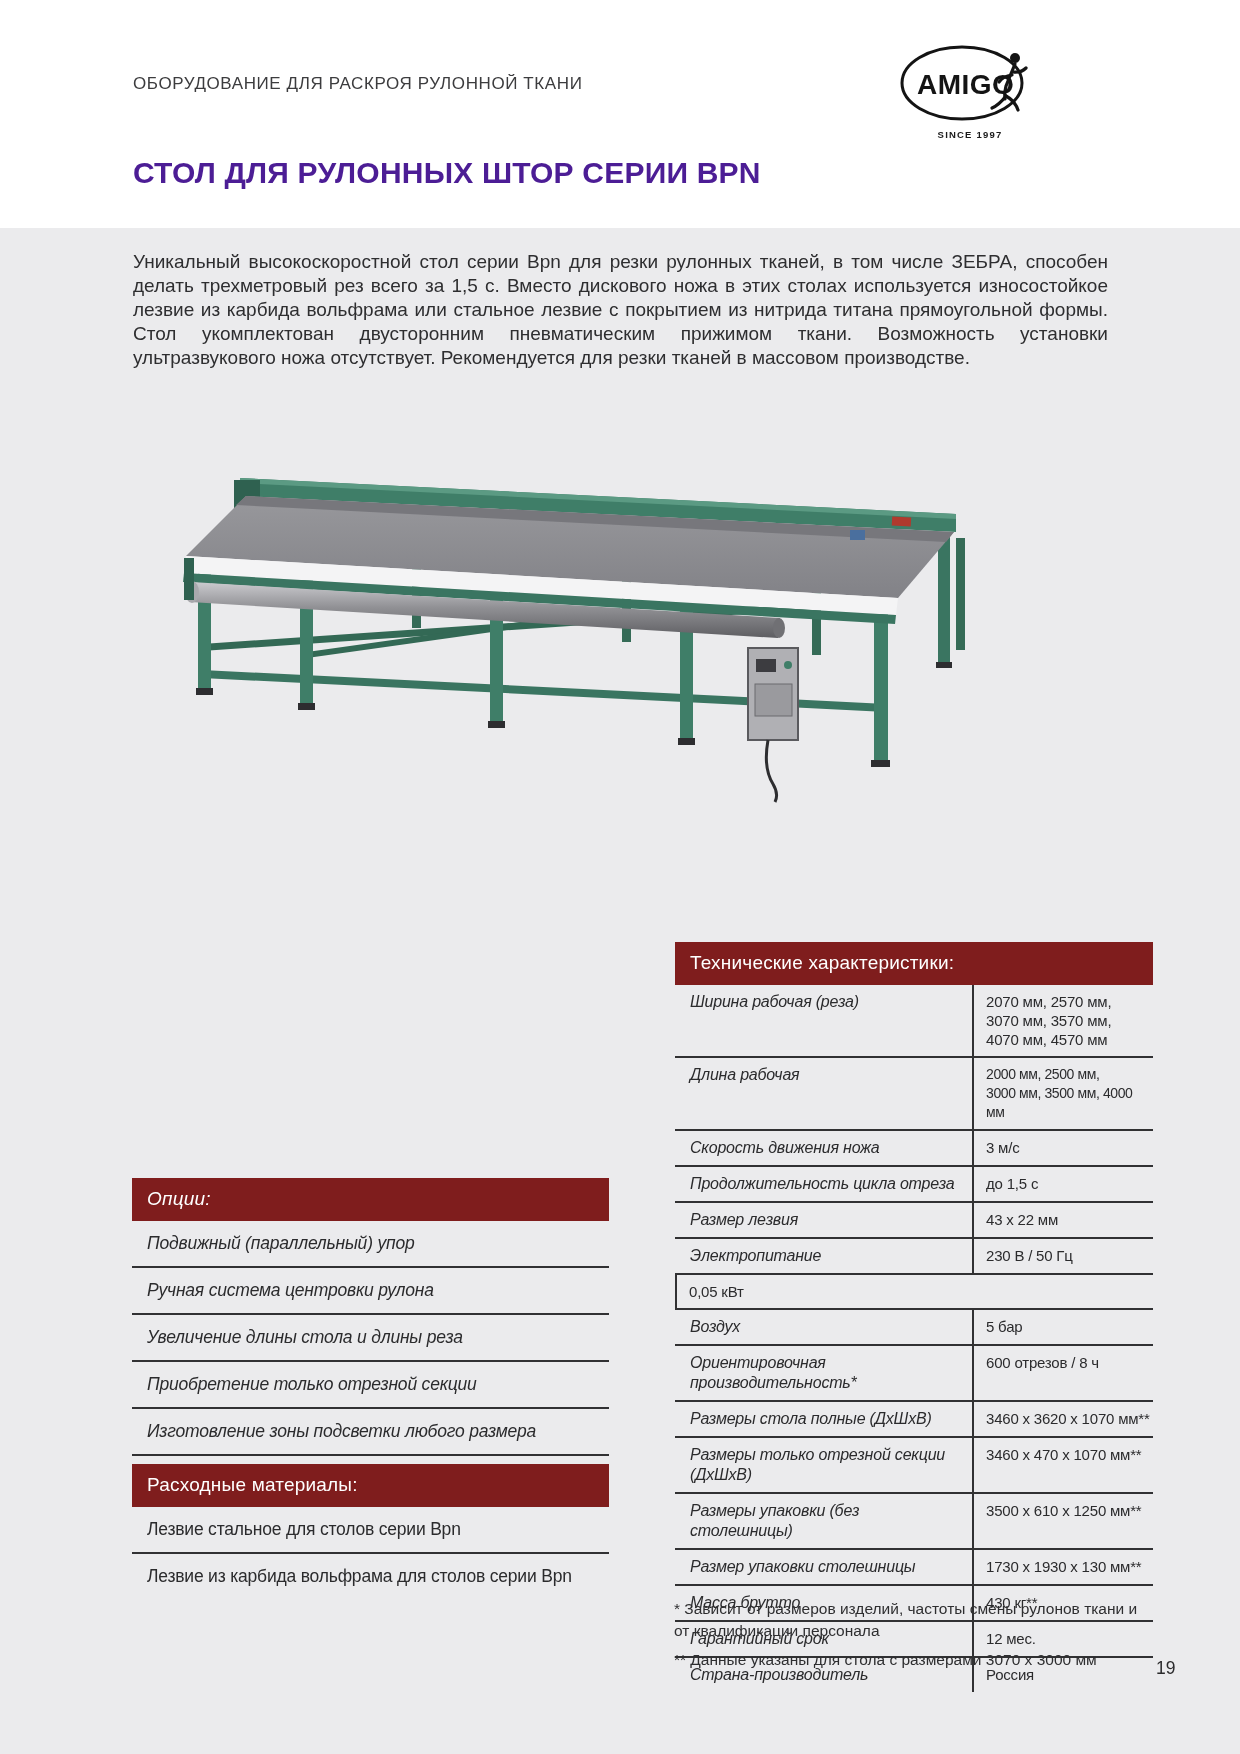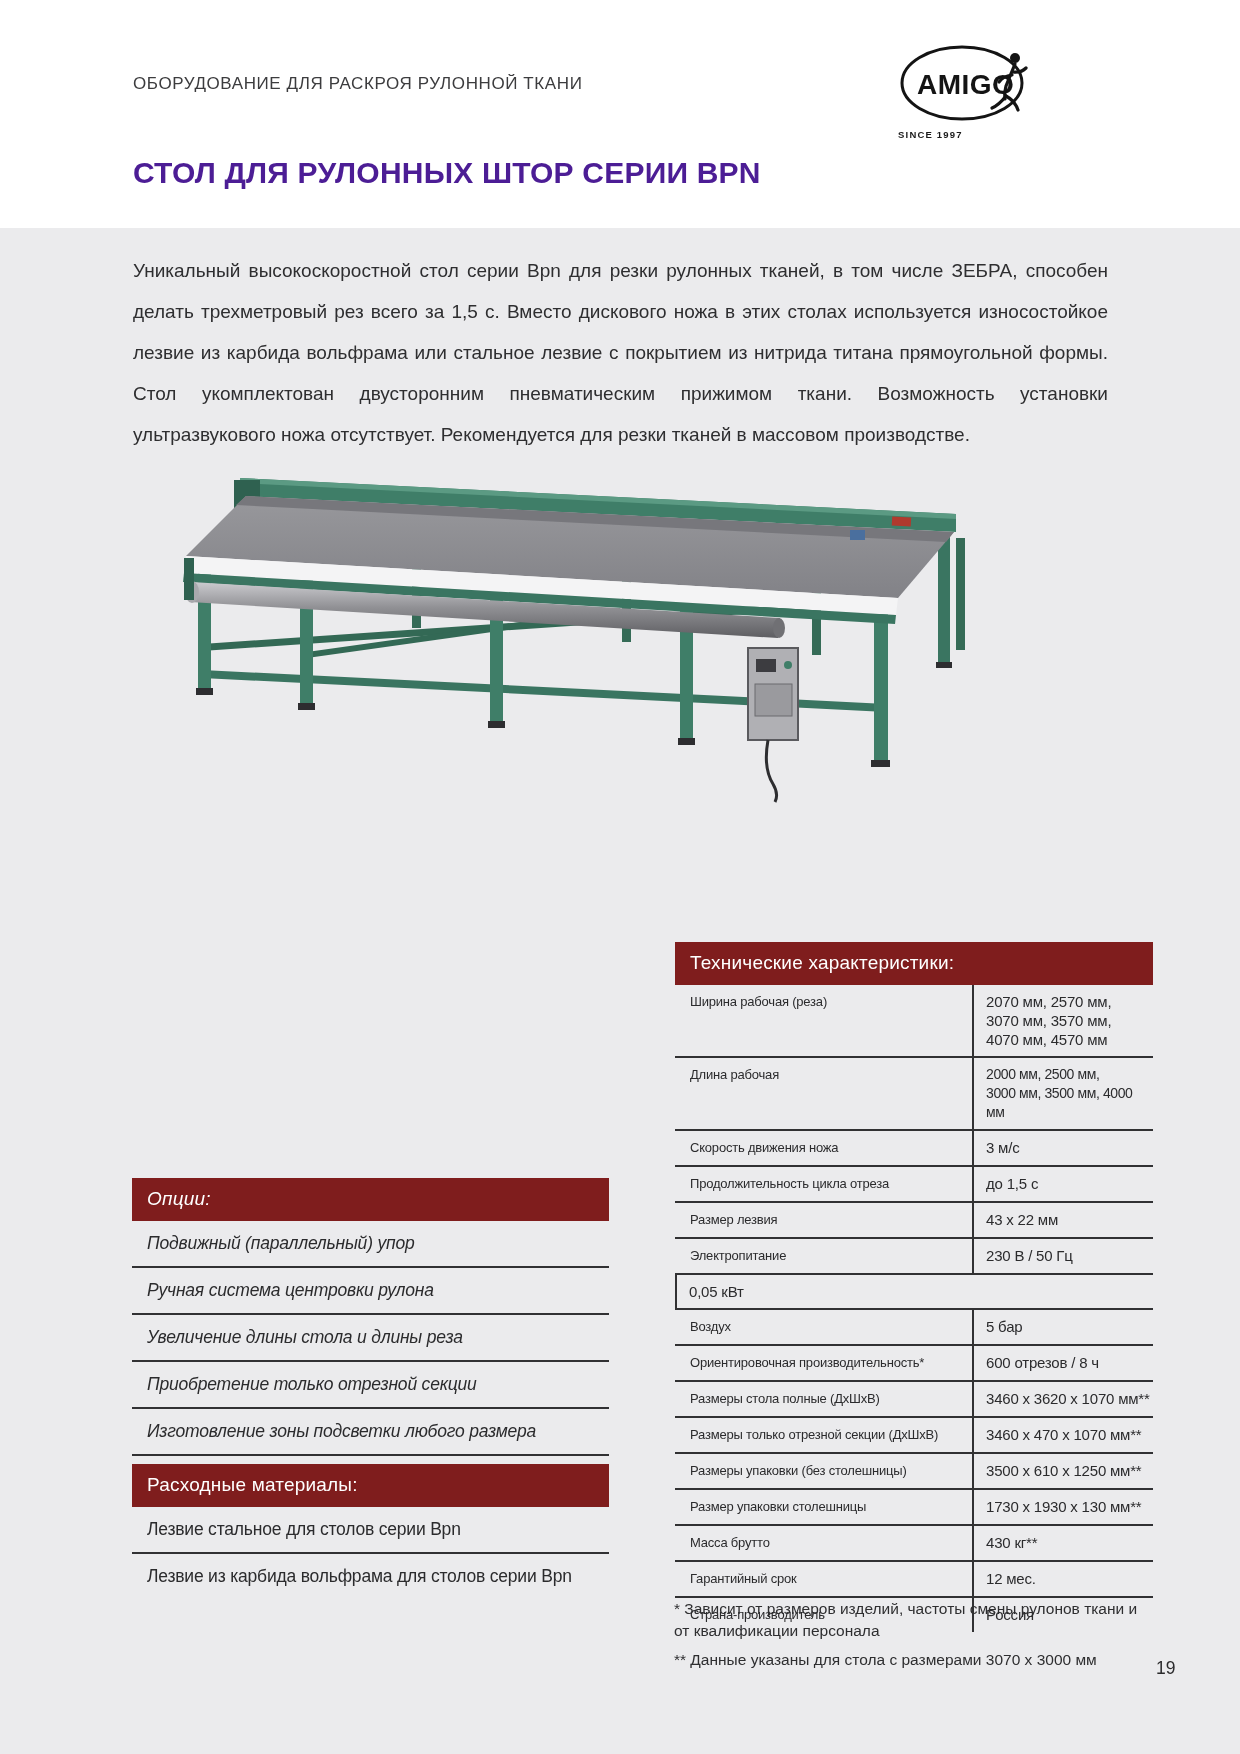--- a/index.html
+++ b/index.html
@@ -3,37 +3,37 @@
 <meta charset="utf-8">
 <style>
   * { margin:0; padding:0; box-sizing:border-box; }
   body { background:#ffffff; font-family:"Liberation Sans", sans-serif; }
   .page { position:relative; width:1240px; height:1754px; background:#ffffff; overflow:hidden; color:#2b2b2d; }
 
   .gray-bg { position:absolute; left:0; top:228px; width:1240px; height:1526px; background:#ebebed; }
 
   .kicker { position:absolute; left:133px; top:74px; font-size:17px; letter-spacing:0.6px; color:#3c3c3e; }
 
-  .logo-wrap { position:absolute; left:898px; top:44px; width:144px; }
+  .logo-wrap { position:absolute; left:898px; top:44px; width:144px; text-align:center; }
   .logo-since { margin-top:1px; font-size:9.5px; font-weight:bold; letter-spacing:1.2px; color:#1a1a1a; }
 
   .title { position:absolute; left:133px; top:156px; font-size:30px; font-weight:bold; letter-spacing:0.2px; color:#4c1d95; }
 
-  .intro { position:absolute; left:133px; top:250px; width:975px; font-size:19px; line-height:41px; text-align:justify; color:#2e2e30; }
+  .intro { position:absolute; left:133px; top:250px; width:975px; font-size:19px; line-height:24px; text-align:justify; color:#2e2e30; }
 
   .product { position:absolute; left:150px; top:438px; width:830px; height:420px; }
   .product svg { width:100%; height:100%; display:block; }
 
   .heading-bar { background:#7f1d1d; color:#ffffff; font-size:19px; padding:10px 14px 11px 15px; letter-spacing:0.2px; }
 
   
   .specs { position:absolute; left:675px; top:942px; width:478px; }
   .spec-row { display:flex; border-bottom:2px solid #313133; }
   .spec-row:last-child { border-bottom:none; }
-  .spec-label { width:297px; padding:7px 8px 7px 15px; font-size:13px; letter-spacing:-0.2px; line-height:20px; }
+  .spec-label { width:297px; padding:7px 8px 7px 15px; font-size:16px; letter-spacing:-0.2px; line-height:20px;font-style:italic; }
   .spec-value { flex:1; border-left:2px solid #313133; padding:7px 2px 7px 12px; font-size:15px; letter-spacing:-0.2px; line-height:19px; white-space:pre-line; }
   .spec-value.condensed { font-size:14px; letter-spacing:-0.4px; }
 
   
   .options { position:absolute; left:132px; top:1178px; width:477px;font-style:italic; }
   .consumables { position:absolute; left:132px; top:1464px; width:477px; }
   .list-item { padding:12px 4px 12px 15px; font-size:17.5px; letter-spacing:-0.2px; border-bottom:2px solid #313133; color:#2b2b2d; }
   .list-item:last-child { border-bottom:none; }
 
   .footnotes { position:absolute; left:674px; top:1598px; width:468px; font-size:15.5px; line-height:1.42; color:#2e2e30; }

